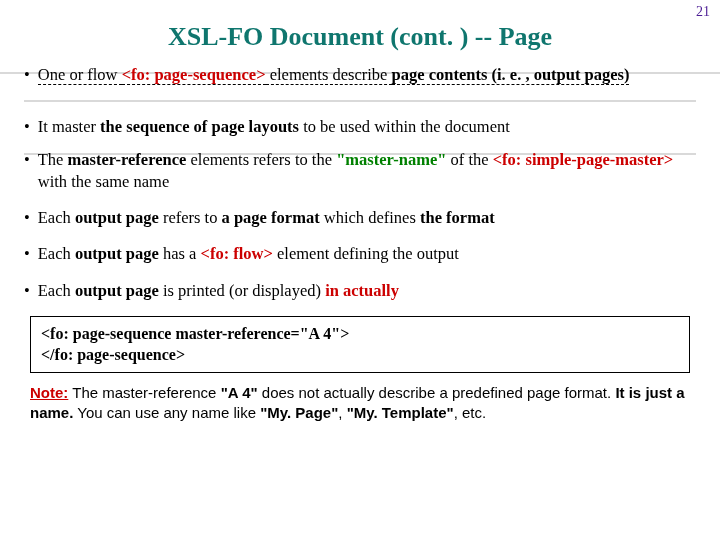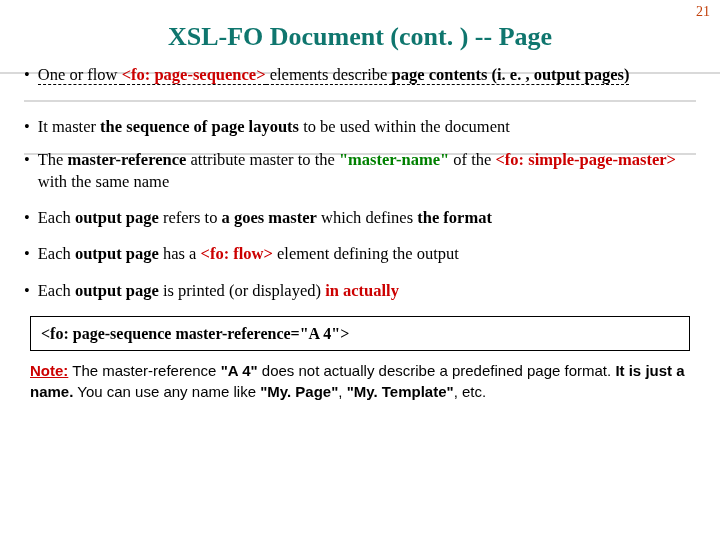--- a/index.html
+++ b/index.html
@@ -10,21 +10,21 @@
     width: 720px;
     height: 540px;
     overflow: hidden;
     position: relative;
   }
   .page-number {
     position: absolute;
     top: 4px;
     right: 10px;
     font-size: 14px;
-    color: #c2410c;
+    color: #4c1d95;
   }
   .title {
     text-align: center;
     font-size: 26px;
     font-weight: bold;
     color: #0f766e;
     margin-top: 22px;
     margin-bottom: 18px;
   }
   .gray-line {
@@ -96,28 +96,28 @@
     <span class="txt">
       <span>It master </span><span class="bold">the sequence of page layouts</span><span> to be used within the document</span>
     </span>
   </div>
 
   <div class="gray-line"></div>
 
   <div class="bullet" style="margin-top:-6px;">
     <span class="dot">•</span>
     <span class="txt">
-      <span>The </span><span class="bold">master-reference</span><span> attribute master to the </span><span class="bold green">"master-name"</span><span> of the </span><span class="bold red">&lt;fo: simple-page-master&gt;</span><span> with the same name</span>
+      <span>The </span><span class="bold">master-reference</span><span> elements refers to the </span><span class="bold green">"master-name"</span><span> of the </span><span class="bold red">&lt;fo: simple-page-master&gt;</span><span> with the same name</span>
     </span>
   </div>
 
   <div class="bullet">
     <span class="dot">•</span>
     <span class="txt">
-      <span>Each </span><span class="bold">output page</span><span> refers to </span><span class="bold">a goes master</span><span> which defines </span><span class="bold">the format</span>
+      <span>Each </span><span class="bold">output page</span><span> refers to </span><span class="bold">a page format</span><span> which defines </span><span class="bold">the format</span>
     </span>
   </div>
 
   <div class="bullet">
     <span class="dot">•</span>
     <span class="txt">
       <span>Each </span><span class="bold">output page</span><span> has a </span><span class="bold red">&lt;fo: flow&gt;</span><span> element defining the output</span>
     </span>
   </div>
 
@@ -125,17 +125,18 @@
     <span class="dot">•</span>
     <span class="txt">
       <span>Each </span><span class="bold">output page</span><span> is printed (or displayed) </span><span class="bold red">in actually</span>
     </span>
   </div>
 
 </div>
 
 <div class="code-box">
   <span class="bold"><span>&lt;fo: page-sequence </span><span>master-reference="A 4"&gt;</span></span><br>
+  <span class="bold">&lt;/fo: page-sequence&gt;</span>
 </div>
 
 <div class="note">
   <span class="bold" style="color:#cc0000;"><span style="text-decoration:underline;">Note:</span></span><span> The master-reference </span><span class="bold">"A 4"</span><span> does not actually describe a predefined page format. </span><span class="bold">It is just a name.</span><span> You can use any name like </span><span class="bold">"My. Page"</span><span>, </span><span class="bold">"My. Template"</span><span>, etc.</span>
 </div>
 
 </body></html>

